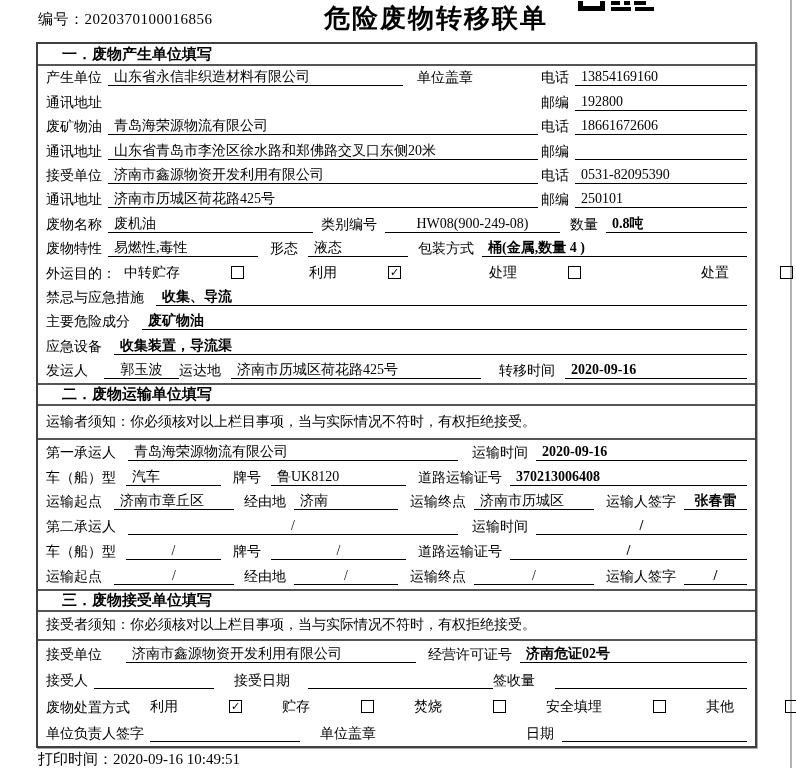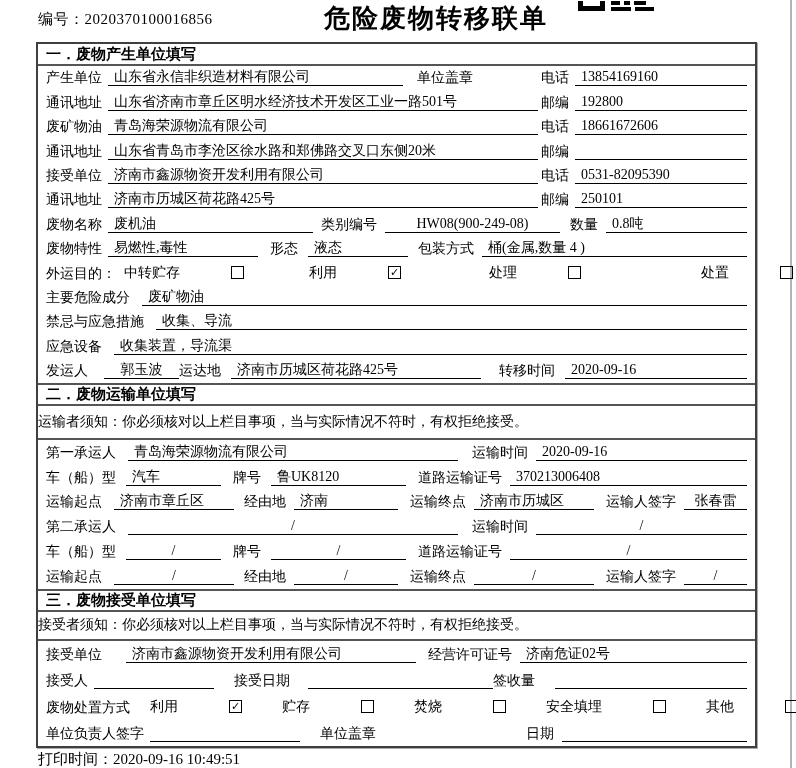--- a/index.html
+++ b/index.html
@@ -9,33 +9,33 @@
   .right-edge { position: absolute; left: 790px; top: 0; width: 2px; height: 768px; background: #b3b3b3; }
 
   .serial { position: absolute; left: 38px; top: 10px; font-size: 15px; letter-spacing: .5px; }
   .doc-title { position: absolute; left: 76px; top: 1px; width: 720px; text-align: center;
                font-size: 26px; font-weight: bold; letter-spacing: 2px; }
   .qr-frag { position: absolute; left: 578px; top: 0; width: 76px; height: 11px; }
 
   .form { position: absolute; left: 36px; top: 42px; width: 721px; border: 2px solid #3f3f3f;
           background: #fff; box-shadow: 1px 1px 0 #aaa; }
 
-  .sec-h { font-weight: bold; font-size: 15px; padding-left: 8px; display: flex; align-items: center; }
+  .sec-h { font-weight: bold; font-size: 15px; padding-left: 24px; display: flex; align-items: center; }
   .sec-h1 { height: 22px; border-bottom: 2px solid #555; }
   .sec-h2 { height: 23px; border-top: 2px solid #555; border-bottom: 2px solid #555; }
-  .notice { display: flex; align-items: center; padding-left: 0; border-bottom: 2px solid #555; }
+  .notice { display: flex; align-items: center; padding-left: 8px; border-bottom: 2px solid #555; }
   .n2 { height: 34px; } .n3 { height: 29px; text-align: center; }
 
   .row { display: flex; align-items: flex-end; padding: 0 8px 4px 8px; }
   .r1 { height: 24.4px; } .r2 { height: 24.8px; } .r3 { height: 26.3px; }
 
   .lb { white-space: nowrap; flex: 0 0 auto; line-height: 17px; }
   .ul { border-bottom: 1px solid #000; height: 18px; line-height: 17px; white-space: nowrap;
         overflow: hidden; padding-left: 6px; flex: 0 0 auto; }
-  .flex1 { flex: 1 1 auto; }
+  .flex1 { flex: 1 1 auto; font-weight: bold; }
   .ctr { text-align: center; padding-left: 0; }.w48{width:48px}.w62{width:62px}.w75{width:75px}.w76{width:76px}.w80{width:80px}.w95{width:95px}.w100{width:100px}.w104{width:104px}.w120{width:120px}
   .w135{width:135px}.w150{width:150px}.w172{width:172px}.w175{width:175px}.w185{width:185px}.w205{width:205px}.w250{width:250px}.w290{width:290px}.w295{width:295px}
   .w330{width:330px}.w430{width:430px}
   .ml6{margin-left:6px}.ml8{margin-left:8px}.ml10{margin-left:10px}.ml12{margin-left:12px}
   .ml14{margin-left:14px}.ml18{margin-left:18px}.ml20{margin-left:20px}.ml28{}
   .ml40{margin-left:40px}.ml65{margin-left:65px}.ml88{margin-left:88px}.ml120{margin-left:120px}
   .ml150{margin-left:150px}.mla{margin-left:auto}
 
   .opt { display: inline-flex; align-items: center; white-space: nowrap; gap: 44px; }
   .cb { display: inline-flex; align-items: center; justify-content: center;
@@ -72,21 +72,20 @@
   <div class="row r1">
     <span class="lb w62">产生单位</span>
     <span class="ul w295">山东省永信非织造材料有限公司</span>
     <span class="lb ml14">单位盖章</span>
     <span class="lb mla">电话</span>
     <span class="ul w172 ml6">13854169160</span>
   </div>
 
   <div class="row r1">
     <span class="lb w62">通讯地址</span>
-    <span class="ul w430">山东省济南市章丘区明水经济技术开发区工业一路501号</span>
     <span class="lb mla">邮编</span>
     <span class="ul w172 ml6">192800</span>
   </div>
 
   <div class="row r1">
     <span class="lb w62">废矿物油</span>
     <span class="ul w430">青岛海荣源物流有限公司</span>
     <span class="lb mla">电话</span>
     <span class="ul w172 ml6">18661672606</span>
   </div>
@@ -144,27 +143,27 @@
       <span>处理</span>
       <span class="cb"></span>
     </span>
     <span class="opt ml120">
       <span>处置</span>
       <span class="cb"></span>
     </span>
   </div>
 
   <div class="row r1">
+    <span class="lb">禁忌与应急措施</span>
+    <span class="ul flex1 ml12">收集、导流</span>
+  </div>
+
+  <div class="row r1">
     <span class="lb">主要危险成分</span>
     <span class="ul flex1 ml12">废矿物油</span>
-  </div>
-
-  <div class="row r1">
-    <span class="lb">禁忌与应急措施</span>
-    <span class="ul flex1 ml12">收集、导流</span>
   </div>
 
   <div class="row r1">
     <span class="lb">应急设备</span>
     <span class="ul flex1 ml12">收集装置，导流渠</span>
   </div>
 
   <div class="row r1">
     <span class="lb w48">发运人</span>
     <span class="ul w75 ml10 ctr">郭玉波</span>

